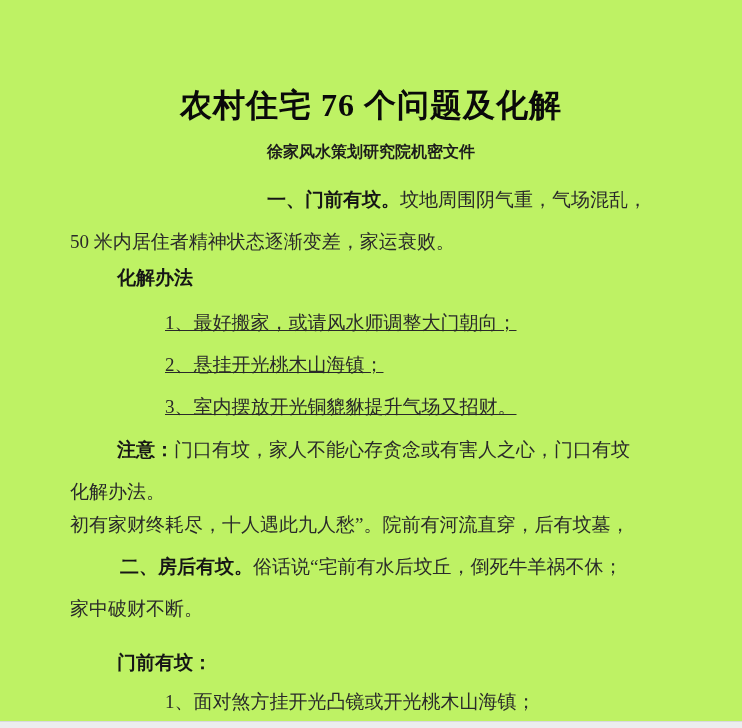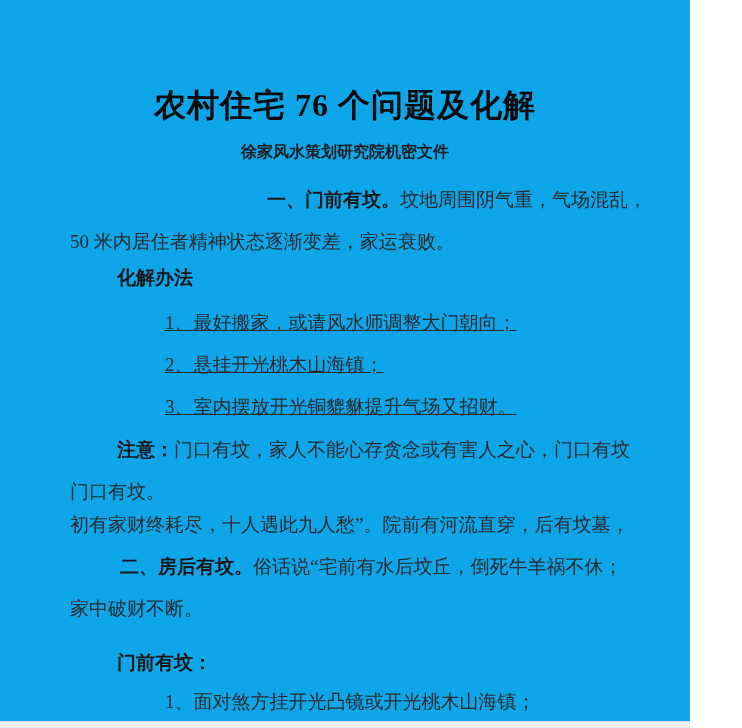--- a/index.html
+++ b/index.html
@@ -2,23 +2,23 @@
 <html><head>
 <meta charset="utf-8">
 <style>
   html, body {
     margin: 0;
     padding: 0;
     background: #ffffff;
   }
   .page {
     position: relative;
-    width: 690px;
+    width: 742px;
     height: 728px;
-    background: #0ea5e9;
+    background: #bef264;
     overflow: hidden;
     font-family: "Liberation Serif", "DejaVu Serif", serif;
     color: #262626;
   }
   .content {
     position: absolute;
     left: 70px;
     right: 70px;
     top: 0;
   }
@@ -90,21 +90,21 @@
         <div data-block="remedy-heading-1">
           <div class="line ind-para"><span class="bold">化解办法</span></div>
         </div>
         <div data-block="remedy-list-1">
           <div class="line ind-list"><span>1、最好搬家，或请风水师调整大门朝向；</span></div>
           <div class="line ind-list"><span>2、悬挂开光桃木山海镇；</span></div>
           <div class="line ind-list"><span>3、室内摆放开光铜貔貅提升气场又招财。</span></div>
         </div>
         <div data-block="note-1">
           <div class="line ind-para"><span class="bold">注意：</span><span>门口有坟，家人不能心存贪念或有害人之心，门口有坟</span></div>
-          <div class="line ind-none"><span>门口有坟。</span></div>
+          <div class="line ind-none"><span>化解办法。</span></div>
         </div>
         <div data-block="problem-2">
           <div class="line ind-none"><span>初有家财终耗尽，十人遇此九人愁”。院前有河流直穿，后有坟墓，</span></div>
           <div class="line ind-para2"><span class="bold">二、房后有坟。</span><span>俗话说“宅前有水后坟丘，倒死牛羊祸不休；</span></div>
           <div class="line ind-none"><span>家中破财不断。</span></div>
         </div>
         <div data-block="remedy-heading-2">
           <div class="line ind-para"><span class="bold">门前有坟：</span></div>
         </div>
         <div data-block="remedy-list-2">

